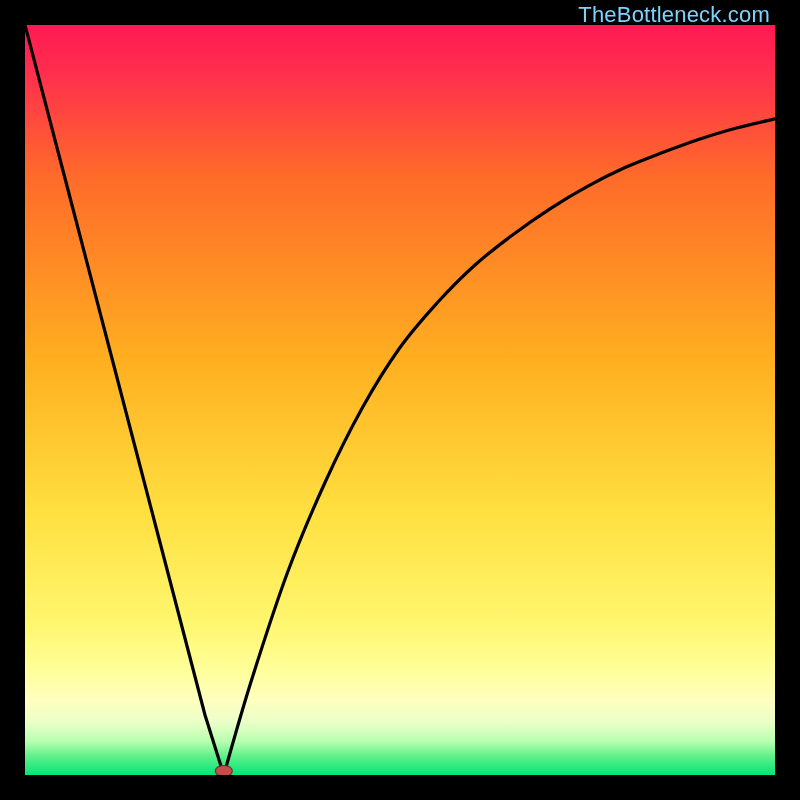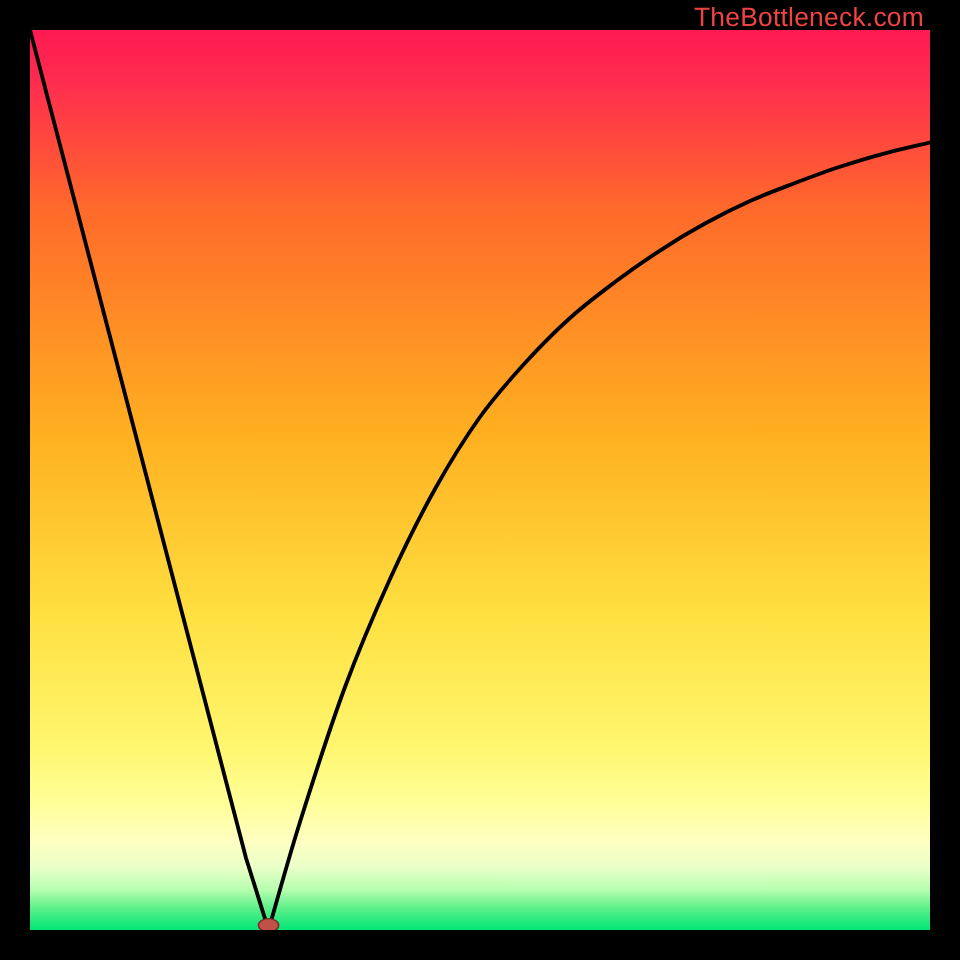--- a/index.html
+++ b/index.html
@@ -23,21 +23,21 @@
     position: absolute;
     left: 0;
     top: 0;
     width: 750px;
     height: 750px;
   }
   .watermark {
     position: absolute;
     top: 2px;
     right: 30px;
-    color: #ef4444;
+    color: #7dd3fc;
     font-size: 22px;
     font-weight: 500;
     letter-spacing: 0.2px;
     user-select: none;
   }
   svg { display: block; }
 </style>
 </head>
 <body>
 

